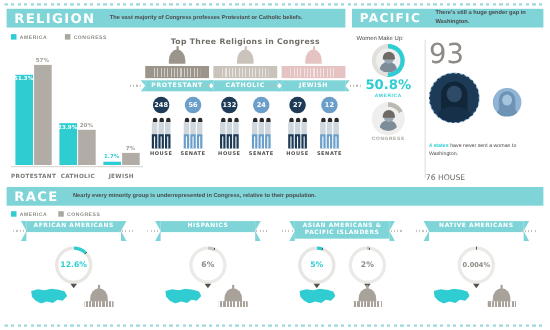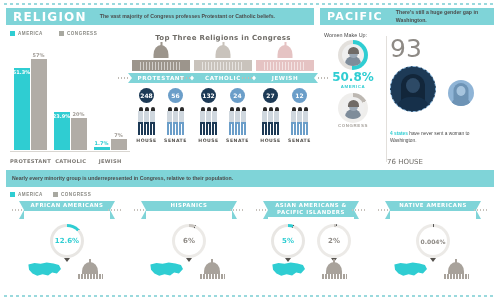--- a/index.html
+++ b/index.html
@@ -579,20 +579,21 @@
       <span class="sc-body"></span>
     </div>
 
     <div class="gender-note">
       <span class="hl">4 states</span><span> have never sent a woman to Washington.</span>
     </div>
   </div>
 
   <div class="panel" id="race-panel">
     <div class="sec-head">
+      <div class="sec-title">RACE</div>
       <div class="sec-divider"></div>
       <div class="sec-sub">Nearly every minority group is underrepresented in Congress, relative to their population.</div>
     </div>
 
     <div class="race-legend">
       <div class="legend-item">
         <span class="swatch sw-america"></span>
         <span class="legend-label">AMERICA</span>
       </div>
       <div class="legend-item">

